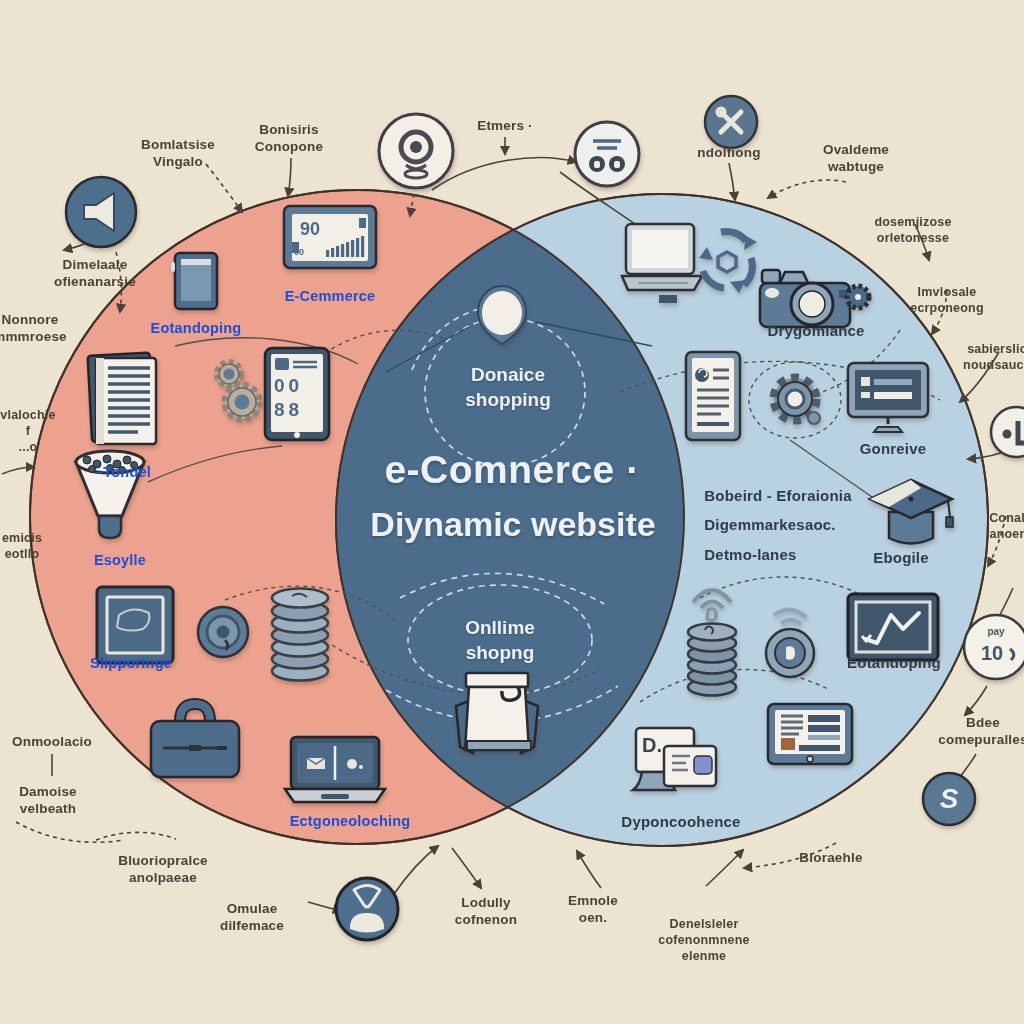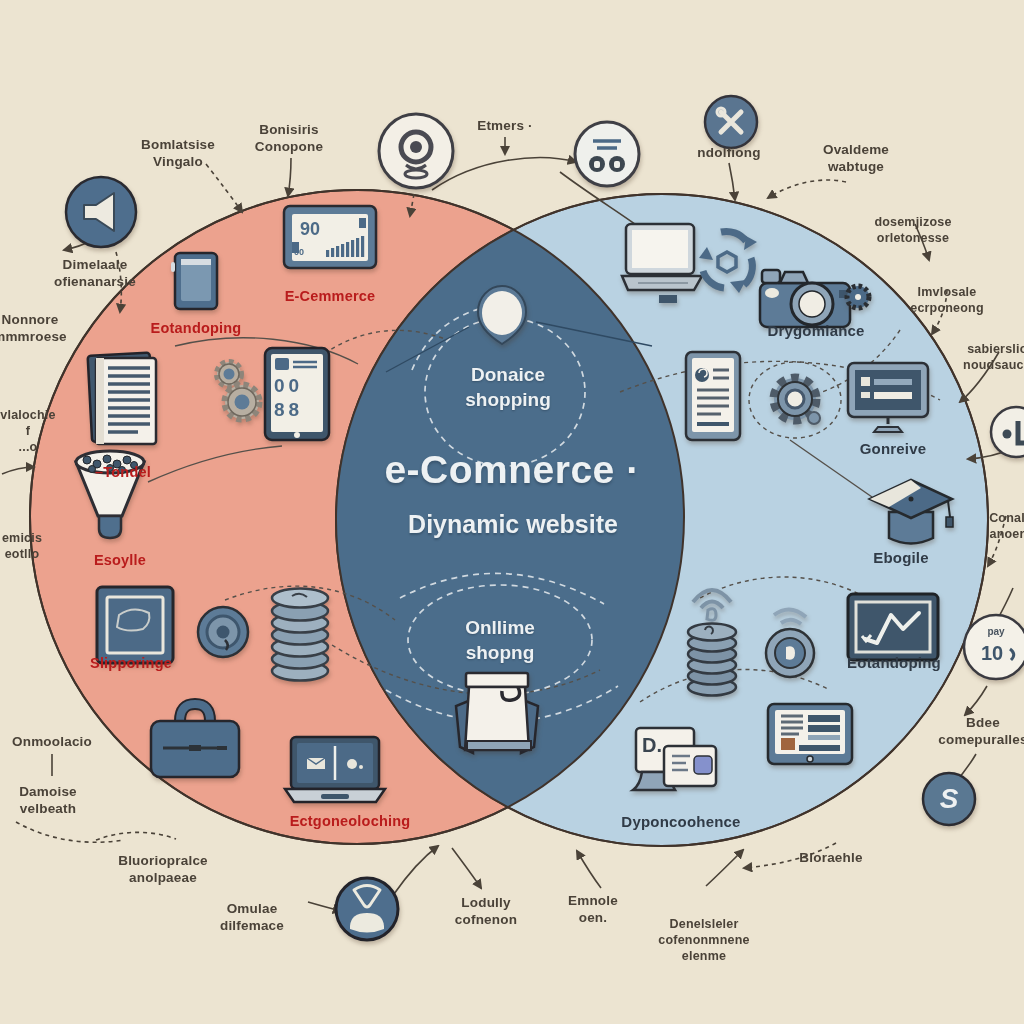--- a/index.html
+++ b/index.html
@@ -2,27 +2,27 @@
 <html><head>
 <meta charset="utf-8">
 <style>
   html,body{margin:0;padding:0;background:#ece4d1;}
   .stage{position:relative;width:1024px;height:1024px;background:#ece4d1;overflow:hidden;
          font-family:"Liberation Sans","DejaVu Sans",sans-serif;}
   .layer{position:absolute;left:0;top:0;}
   .lbl{position:absolute;transform:translate(-50%,-50%);white-space:pre-line;text-align:center;
        color:#4a4238;font-size:13.5px;font-weight:700;line-height:1.28;letter-spacing:.2px;z-index:30;}
   .lbl.sm{font-size:12.5px;margin-top:29px;}
-  .lbl.in-l{color:#b91c1c;font-size:14.5px;}
+  .lbl.in-l{color:#1d4ed8;font-size:14.5px;}
   .lbl.in-r{color:#303b47;font-size:15px;}
   .lbl.list{transform:translate(-50%,-50%);text-align:left;line-height:1.95;}
   .ctr{position:absolute;transform:translate(-50%,-50%);text-align:center;color:#edf1f3;
        white-space:pre-line;z-index:30;}
   #title{font-size:39px;font-weight:700;letter-spacing:.5px;text-shadow:0 2px 3px rgba(20,35,50,.35);}
-  #subtitle{font-size:25px;font-weight:700;text-shadow:0 2px 2px rgba(20,35,50,.3);}
+  #subtitle{font-size:34px;font-weight:700;text-shadow:0 2px 2px rgba(20,35,50,.3);}
   .badge-lbl{font-size:19px;font-weight:700;line-height:1.3;text-shadow:0 1px 2px rgba(20,35,50,.35);}
   .ic{position:absolute;transform:translate(-50%,-50%);z-index:20;
       filter:drop-shadow(1px 3px 2px rgba(70,45,30,.28));}
   svg{display:block;overflow:visible;}
   svg text{font-family:"Liberation Sans","DejaVu Sans",sans-serif;}
 </style>
 </head>
 <body>
 
 <div class="stage">
@@ -416,20 +416,23 @@
 
   <div class="lbl in-l" style="left:330px;top:296px">E-Cemmerce</div>
   <div class="lbl in-l" style="left:196px;top:328px">Eotandoping</div>
   <div class="lbl in-l" style="left:123px;top:472px">–Tondel</div>
   <div class="lbl in-l" style="left:120px;top:560px">Esoylle</div>
   <div class="lbl in-l" style="left:131px;top:663px">Slipporinge</div>
   <div class="lbl in-l" style="left:350px;top:821px">Ectgoneoloching</div>
 
   <div class="lbl in-r" style="left:816px;top:331px">Drygomiance</div>
   <div class="lbl in-r" style="left:893px;top:449px">Gonreive</div>
+  <div class="lbl in-r list" style="left:778px;top:525px">Bobeird - Eforaionia
+Digemmarkesaoc.
+Detmo-lanes</div>
   <div class="lbl in-r" style="left:901px;top:558px">Ebogile</div>
   <div class="lbl in-r" style="left:894px;top:663px">Eotandoping</div>
   <div class="lbl in-r" style="left:681px;top:822px">Dyponcoohence</div>
 
   <div class="lbl" style="left:178px;top:153px">Bomlatsise
 Vingalo</div>
   <div class="lbl" style="left:289px;top:138px">Bonisiris
 Conopone</div>
   <div class="lbl" style="left:505px;top:126px">Etmers ·</div>
   <div class="lbl" style="left:729px;top:153px">ndolfiong</div>

